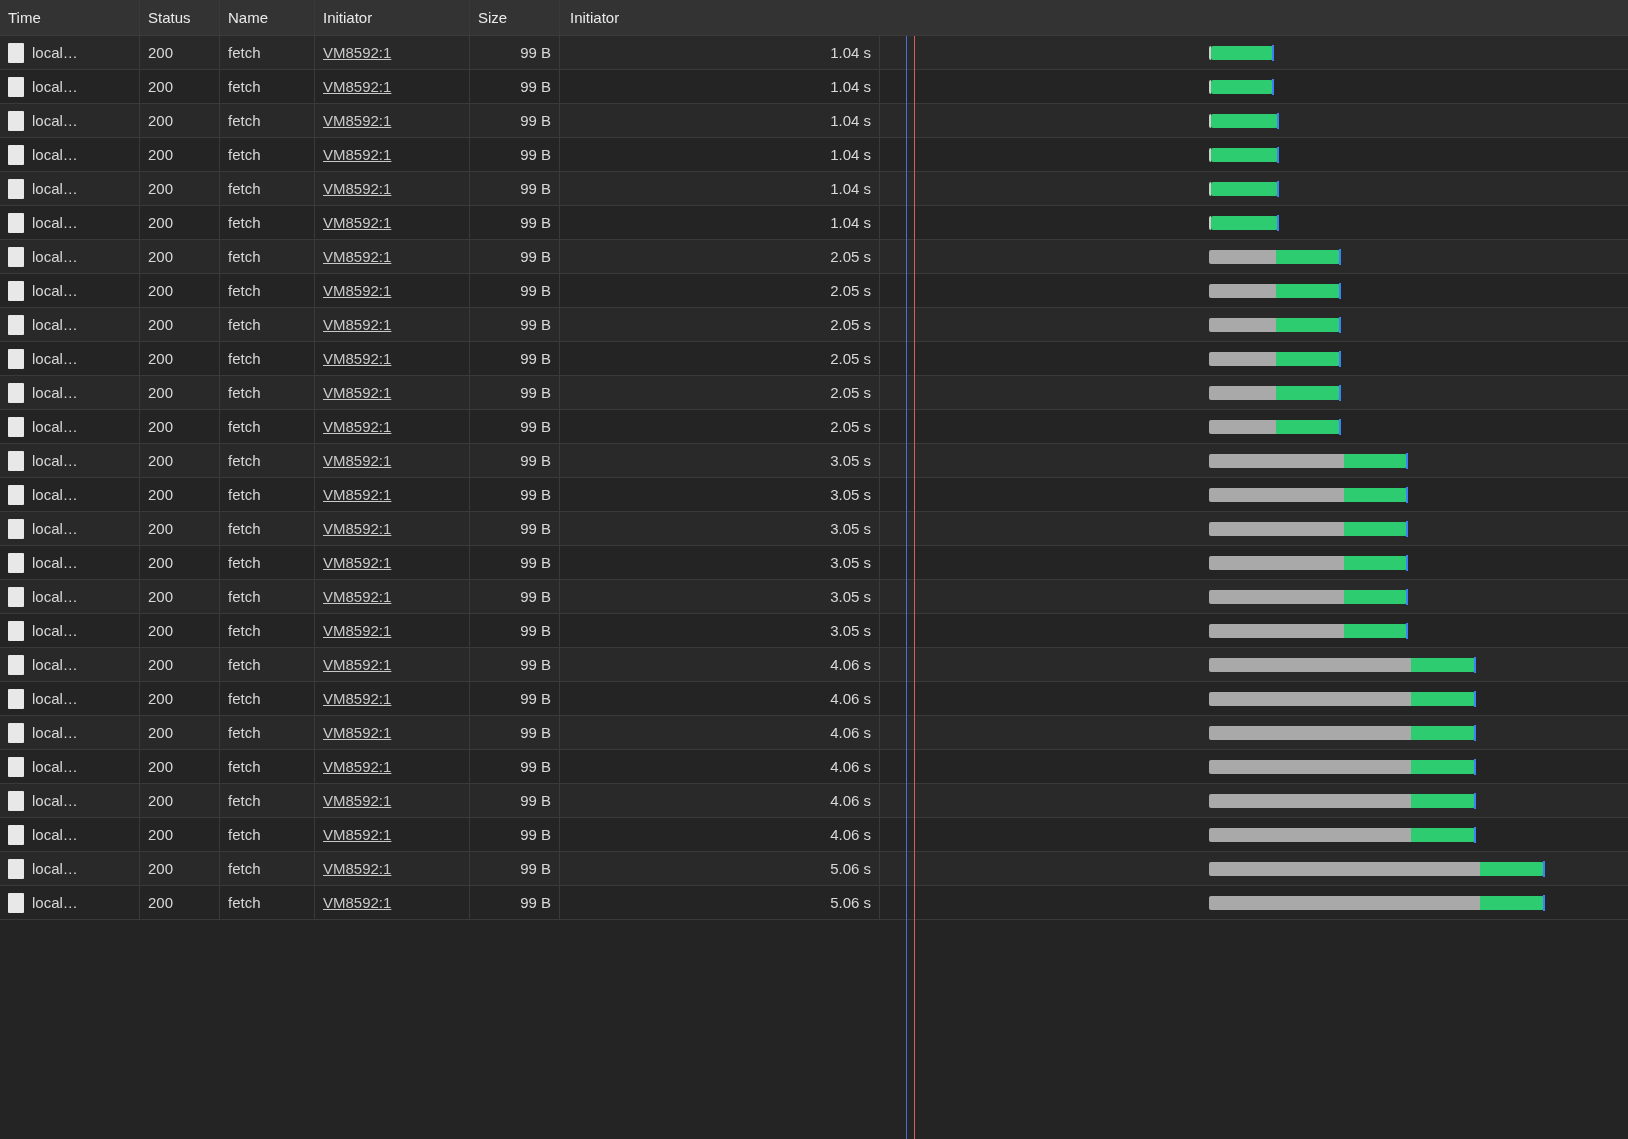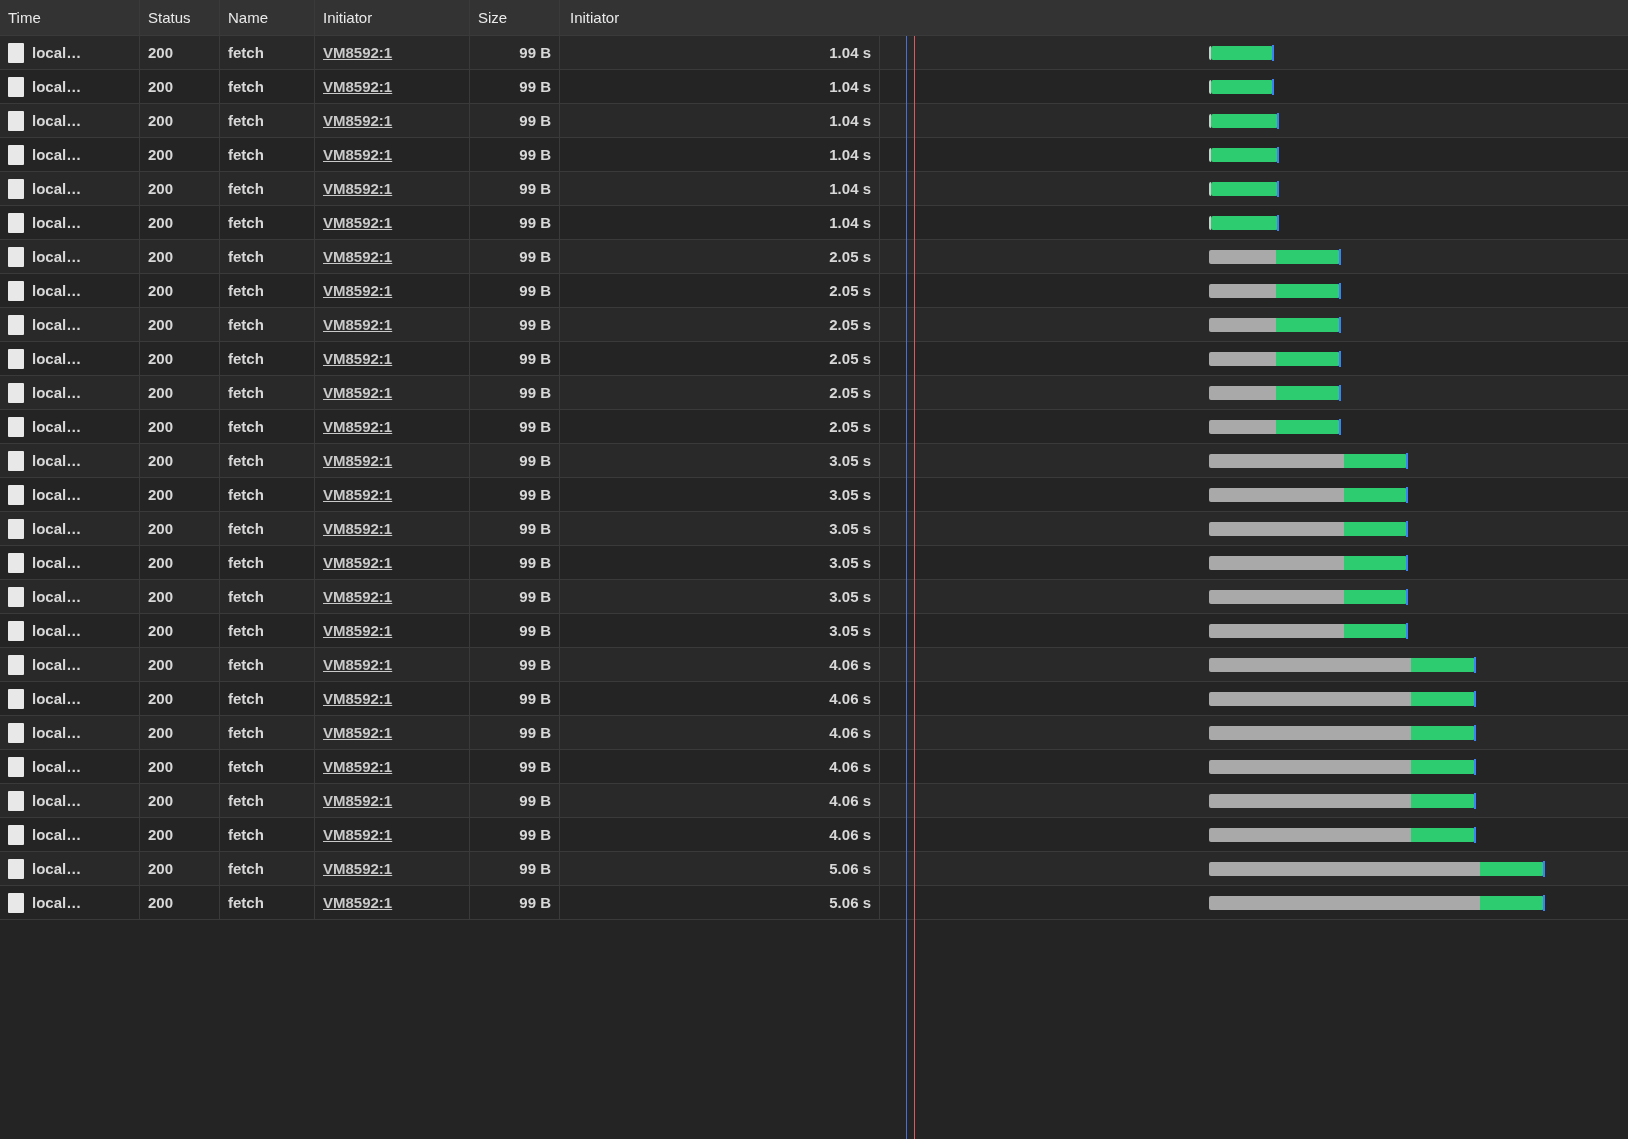--- a/index.html
+++ b/index.html
@@ -16,21 +16,20 @@
     width: 100%;
     height: 100%;
     display: flex;
     flex-direction: column;
   }
   .header-row, .row {
     display: flex;
     align-items: center;
     height: 34px;
     border-bottom: 1px solid #3a3a3a;
-    font-weight: bold;
   }
   .header-row {
     background: #333333;
     font-weight: 400;
     color: #eaeaea;
     height: 36px;
   }
   .row.odd { background: #292929; }
   .row.even { background: #242424; }
   .cell {

